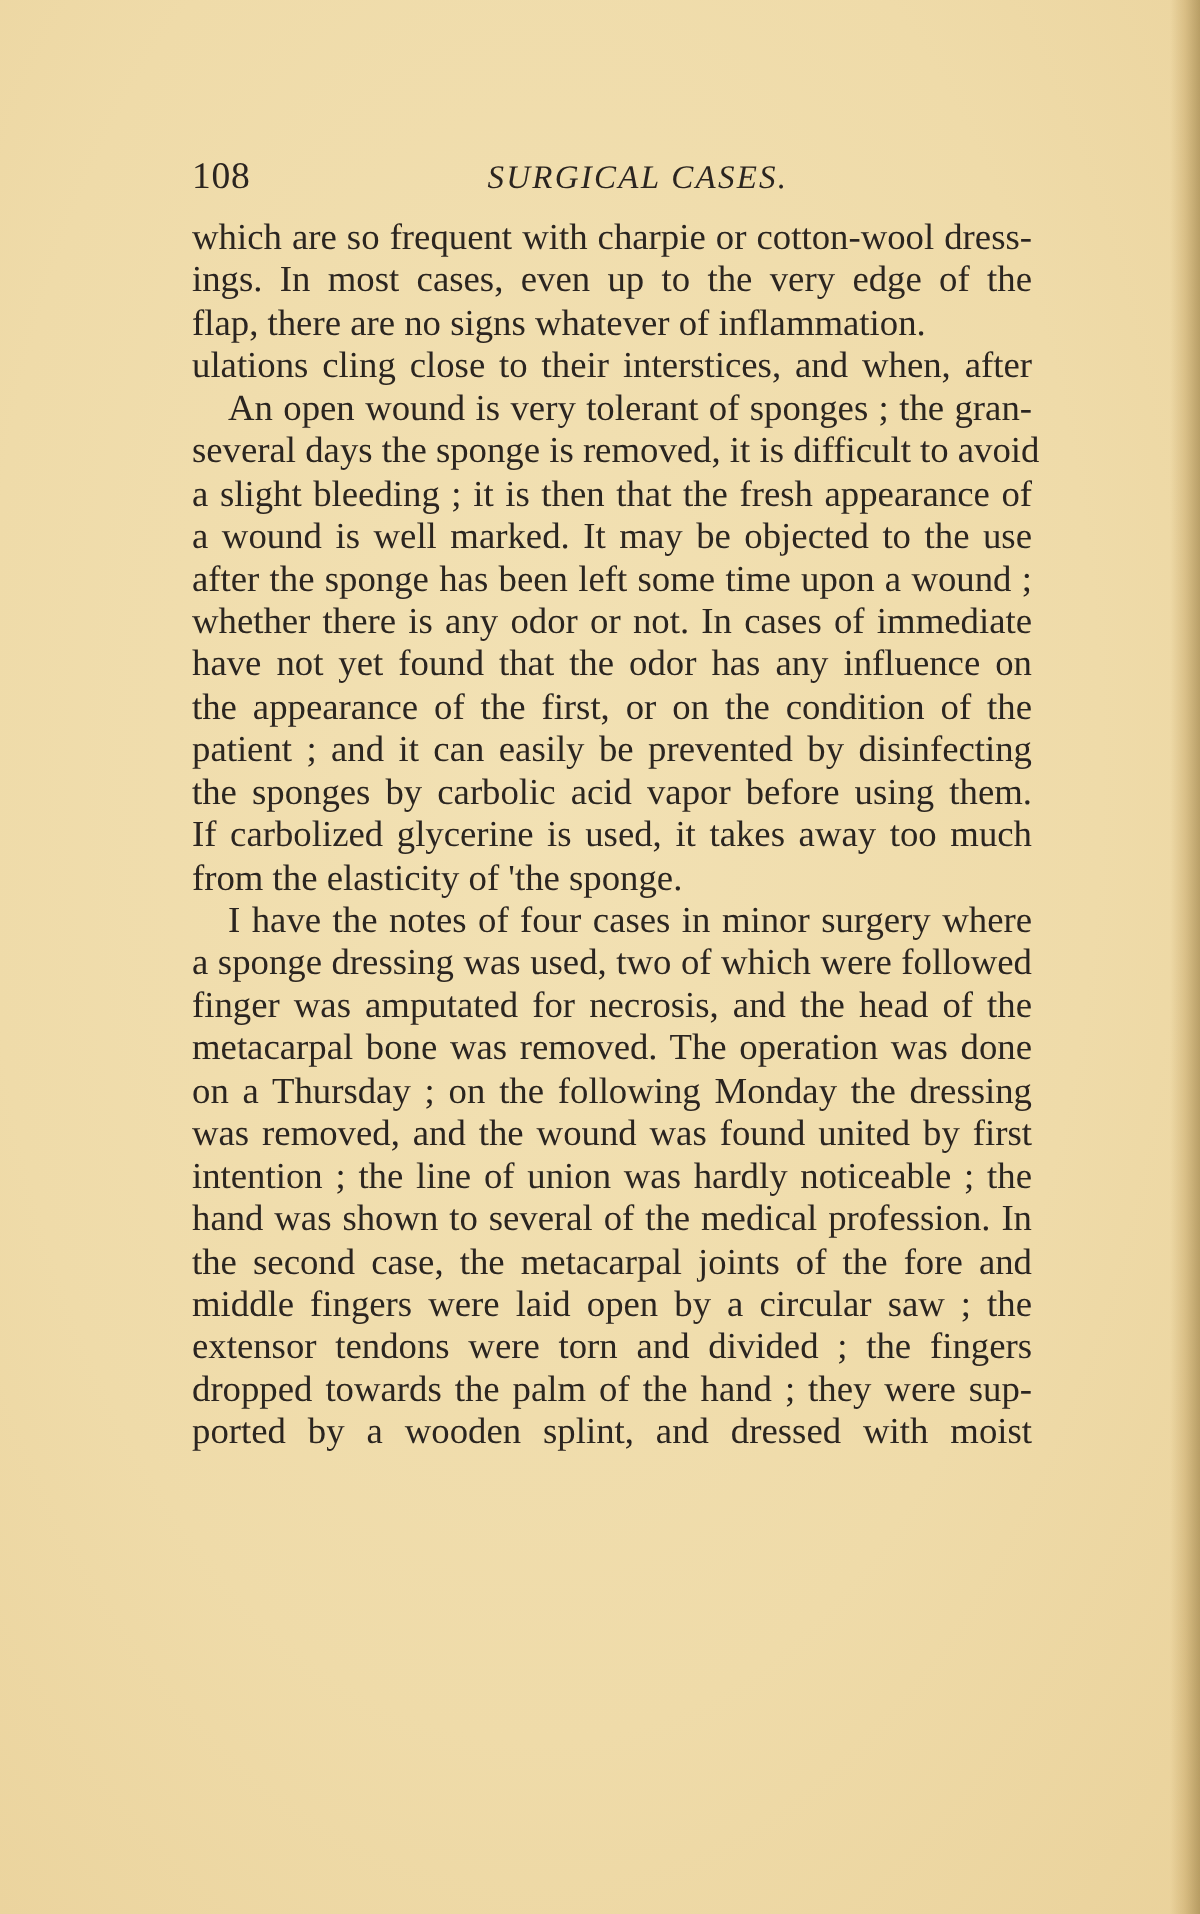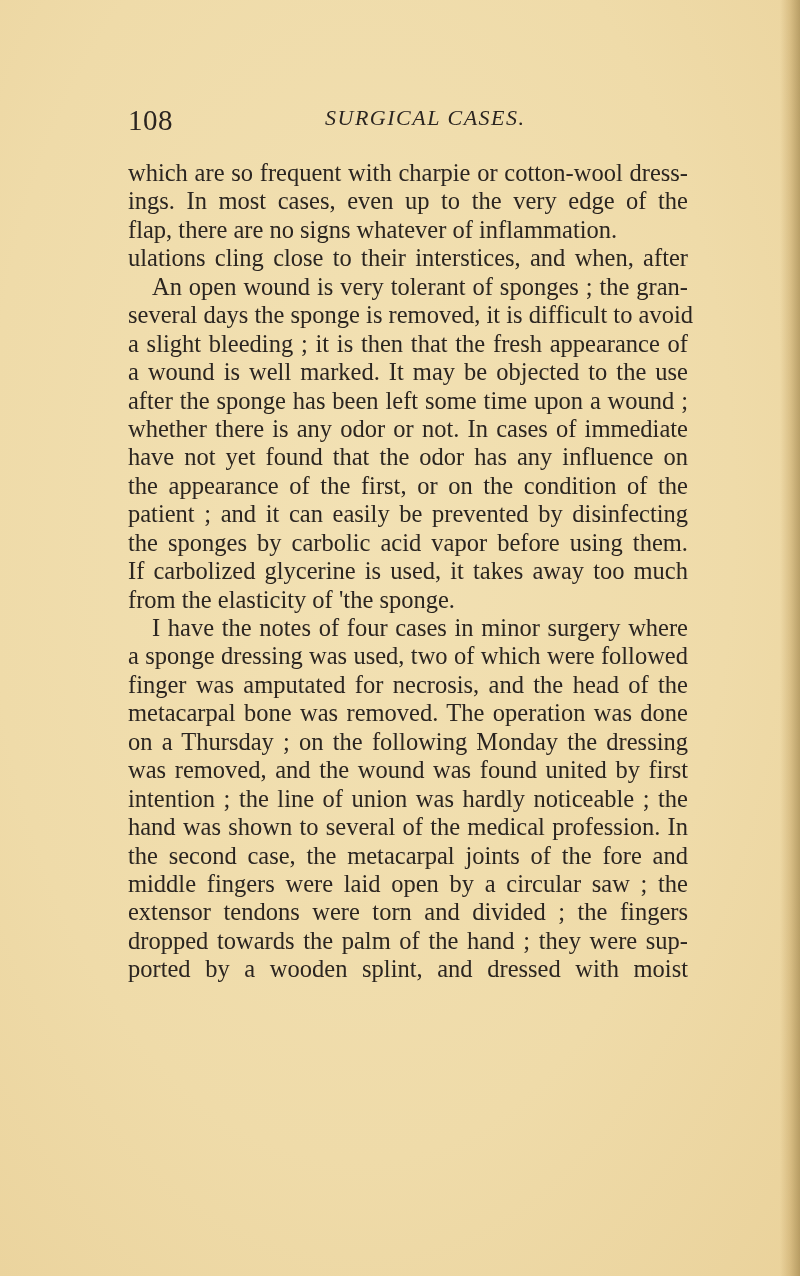--- a/index.html
+++ b/index.html
@@ -14,28 +14,28 @@
     position: absolute; inset: 0;
     background:
       linear-gradient(to right, rgba(0,0,0,0) 0px, rgba(0,0,0,0) 780px, rgba(160,120,50,0.25) 790px, rgba(120,90,30,0.45) 800px),
       radial-gradient(ellipse at 45% 40%, #f2e1b4 0%, #efdba9 60%, #ead29b 100%);
   }
   .header {
     position: absolute; top: 104px; left: 128px; width: 560px; height: 30px;
   }
   .page-number {
     position: absolute; left: 0; top: 0;
-    font-size: 29px; letter-spacing: 0.5px;
+    font-size: 25px; letter-spacing: 0.5px;
   }
   .running-title {
     position: absolute; left: 197px; top: 1px;
     font-size: 22px; font-style: italic; letter-spacing: 1.5px;
   }
   .body-text {
-    position: absolute; top: 159px; left: 128px; width: 560px;
+    position: absolute; top: 145px; left: 128px; width: 560px;
   }
   .line {
     display: block; height: 28.45px; line-height: 28.45px;
     font-size: 24.5px;
     text-align: justify; text-align-last: justify;
     white-space: nowrap;
   }
   .line.last { text-align-last: left; }
   .line.indent { padding-left: 24px; }
 </style>

